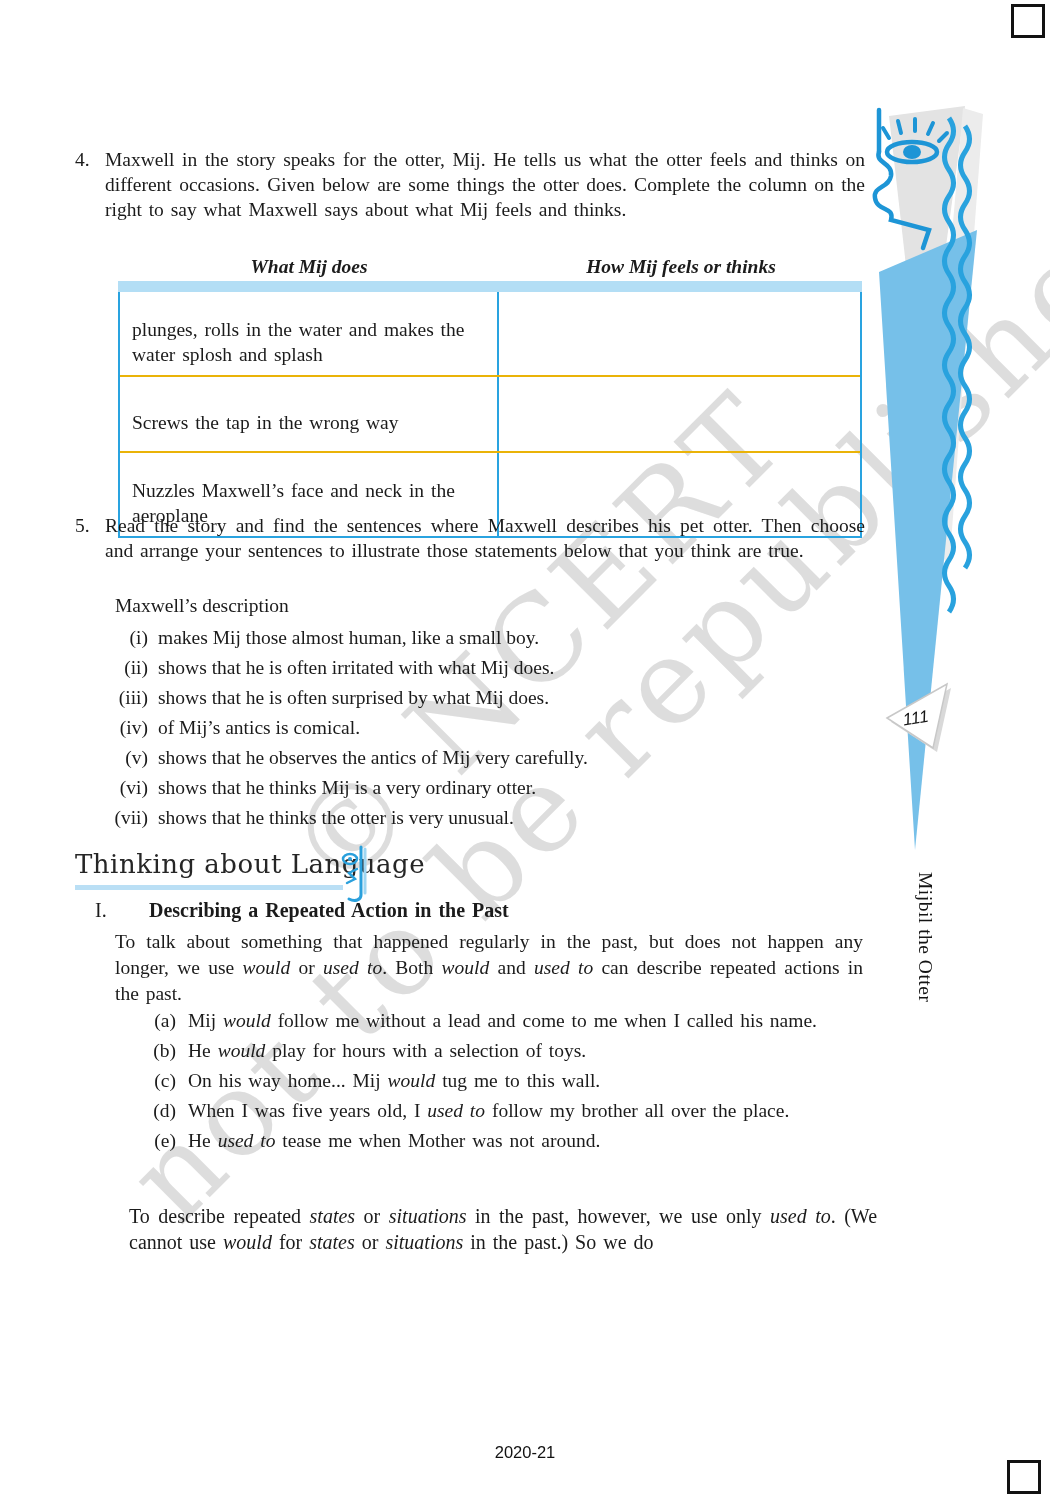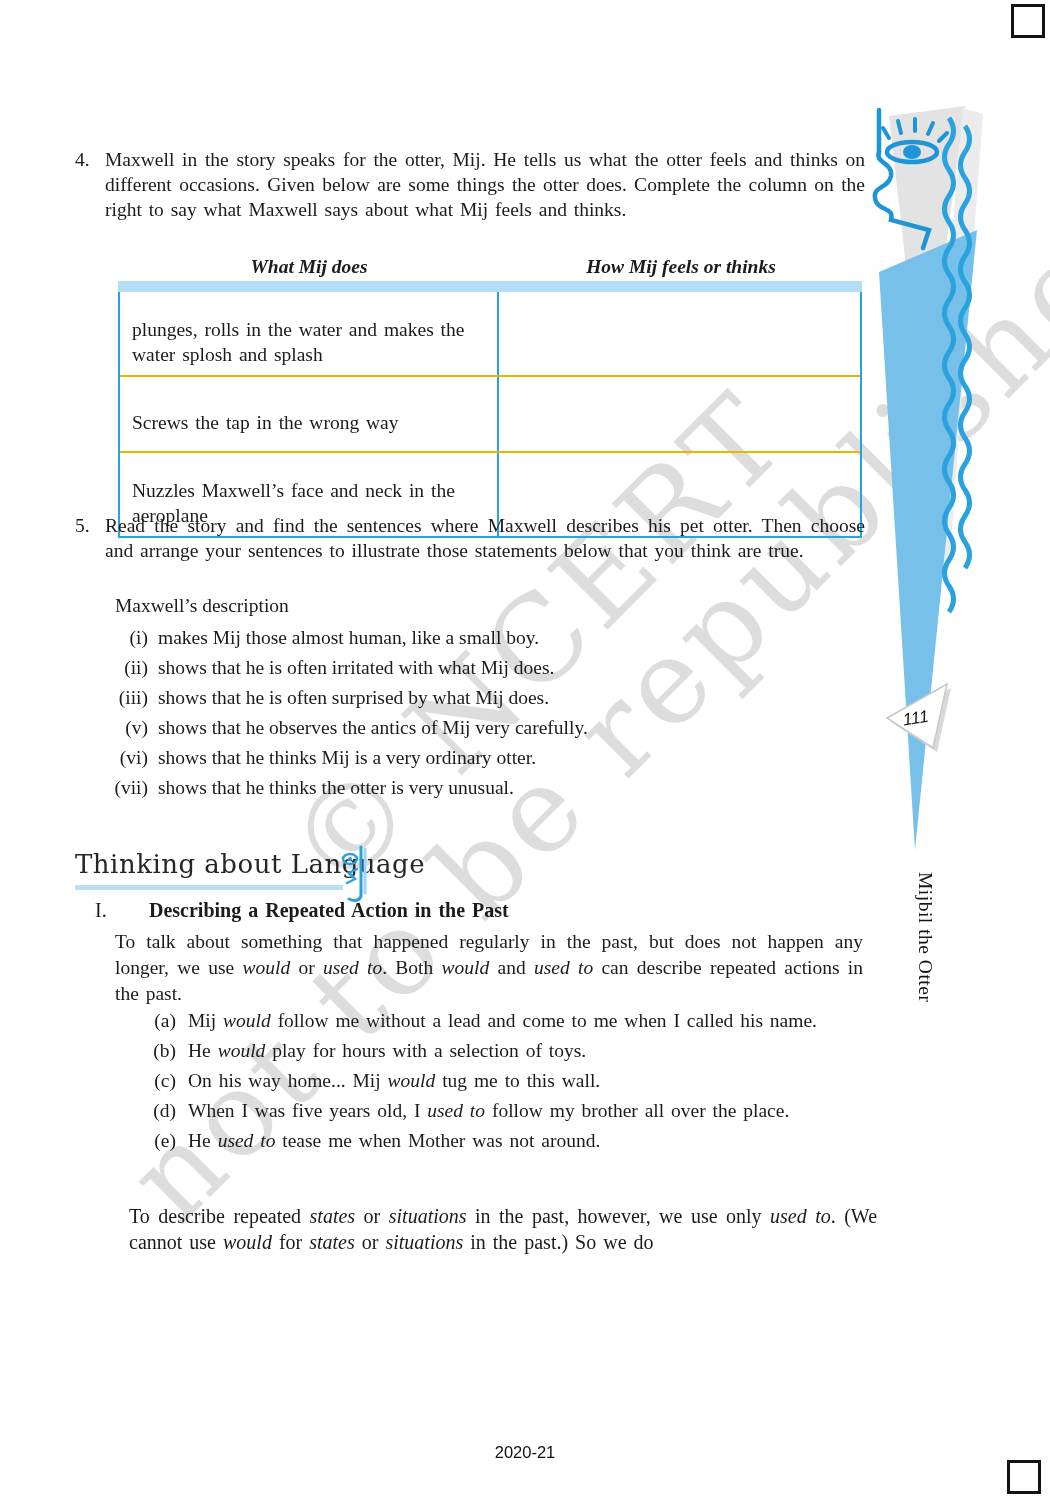--- a/index.html
+++ b/index.html
@@ -116,20 +116,24 @@
     </div>
     <div class="ritem">
       <div class="rlabel">(ii)</div>
       <div class="rtext">shows that he is often irritated with what Mij does.</div>
     </div>
     <div class="ritem">
       <div class="rlabel">(iii)</div>
       <div class="rtext">shows that he is often surprised by what Mij does.</div>
     </div>
     <div class="ritem">
+      <div class="rlabel">(iv)</div>
+      <div class="rtext">of Mij’s antics is comical.</div>
+    </div>
+    <div class="ritem">
       <div class="rlabel">(v)</div>
       <div class="rtext">shows that he observes the antics of Mij very carefully.</div>
     </div>
     <div class="ritem">
       <div class="rlabel">(vi)</div>
       <div class="rtext">shows that he thinks Mij is a very ordinary otter.</div>
     </div>
     <div class="ritem">
       <div class="rlabel">(vii)</div>
       <div class="rtext">shows that he thinks the otter is very unusual.</div>

